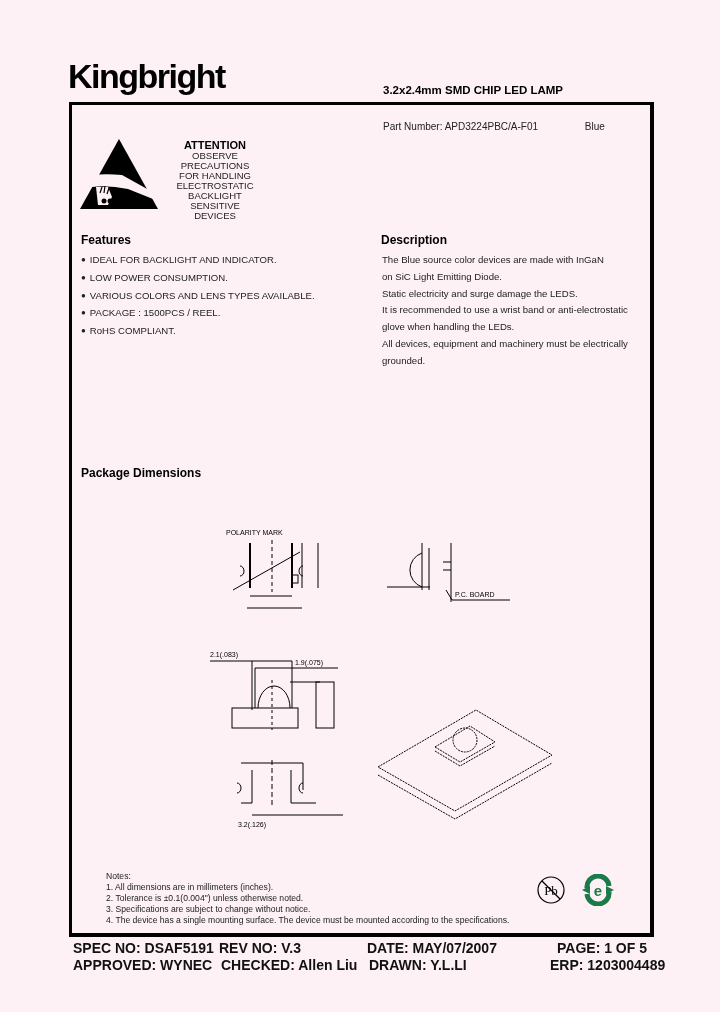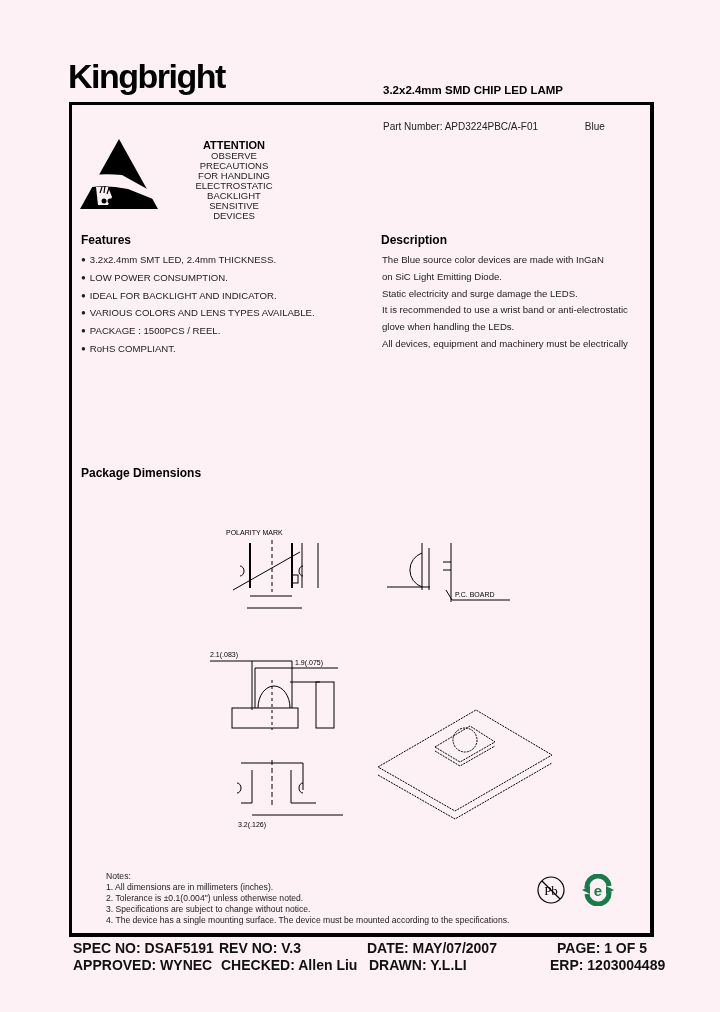--- a/index.html
+++ b/index.html
@@ -5,21 +5,21 @@
   html, body { margin:0; padding:0; }
   body { width:720px; height:1012px; background:#fdf1f5; position:relative; overflow:hidden;
          font-family:"Liberation Sans", sans-serif; color:#000; }
   .abs { position:absolute; }
   .logo { left:68px; top:58px; font-size:34px; font-weight:bold; letter-spacing:-1.5px; line-height:36px; }
   .doc-title { left:383px; top:84px; font-size:11.5px; font-weight:bold; }
   .frame { left:69px; top:102px; width:578px; height:828px; border:3px solid #000; border-right-width:4px; border-bottom-width:4px; }
   .part { left:383px; top:121px; font-size:10px; color:#222; }
   .part .color { margin-left:44px; }
   .esd-icon { left:78px; top:137px; width:82px; height:74px; }
-  .att { left:179px; top:139px; width:110px; text-align:center; font-size:9.5px; line-height:10px; color:#222; }
+  .att { left:160px; top:139px; width:110px; text-align:center; font-size:9.5px; line-height:10px; color:#222; }
   .att .head { font-weight:bold; font-size:11px; line-height:12px; color:#000; }
   .sec-h { font-size:12px; font-weight:bold; }
   .features-h { left:81px; top:233px; }
   .desc-h { left:381px; top:233px; }
   .flist { left:81px; top:252px; font-size:9.6px; line-height:16.8px; color:#222; list-style:none; margin:0; padding:0; }
   .flist li::before { content:"\25CF"; font-size:8px; margin-right:4px; position:relative; top:-1px; }
   .dlist { left:382px; top:252px; font-size:9.6px; line-height:16.8px; color:#222; }
   .pkg-h { left:81px; top:466px; }
   .drawings { left:0; top:0; width:720px; height:1012px; }
   .notes { left:81px; top:871px; font-size:8.6px; line-height:11px; color:#222;margin-left:25px; }
@@ -54,36 +54,36 @@
   <div>OBSERVE PRECAUTIONS</div>
   <div>FOR HANDLING</div>
   <div>ELECTROSTATIC</div>
   <div>BACKLIGHT</div>
   <div>SENSITIVE</div>
   <div>DEVICES</div>
 </div>
 
 <div class="abs sec-h features-h">Features</div>
 <ul class="abs flist">
-  <li>3.2x2.4mm SMT LED, 2.4mm THICKNESS.</li>
+  <li>IDEAL FOR BACKLIGHT AND INDICATOR.</li>
   <li>LOW POWER CONSUMPTION.</li>
-  <li>IDEAL FOR BACKLIGHT AND INDICATOR.</li>
   <li>VARIOUS COLORS AND LENS TYPES AVAILABLE.</li>
   <li>PACKAGE : 1500PCS / REEL.</li>
   <li>RoHS COMPLIANT.</li>
 </ul>
 
 <div class="abs sec-h desc-h">Description</div>
 <div class="abs dlist">
   <div>The Blue source color devices are made with InGaN</div>
   <div>on SiC Light Emitting Diode.</div>
   <div>Static electricity and surge damage the LEDS.</div>
   <div>It is recommended to use a wrist band or anti-electrostatic</div>
   <div>glove when handling the LEDs.</div>
   <div>All devices, equipment and machinery must be electrically</div>
+  <div>grounded.</div>
 </div>
 
 <div class="abs sec-h pkg-h">Package Dimensions</div>
 
 <svg class="abs drawings" viewBox="0 0 720 1012" fill="none" stroke="#000" stroke-width="1">
 
   <g>
     <line x1="250" y1="543" x2="250" y2="588" stroke-width="2"></line>
     <line x1="292" y1="543" x2="292" y2="588" stroke-width="2"></line>
     <line x1="272" y1="540" x2="272" y2="592" stroke-dasharray="4,3"></line>

